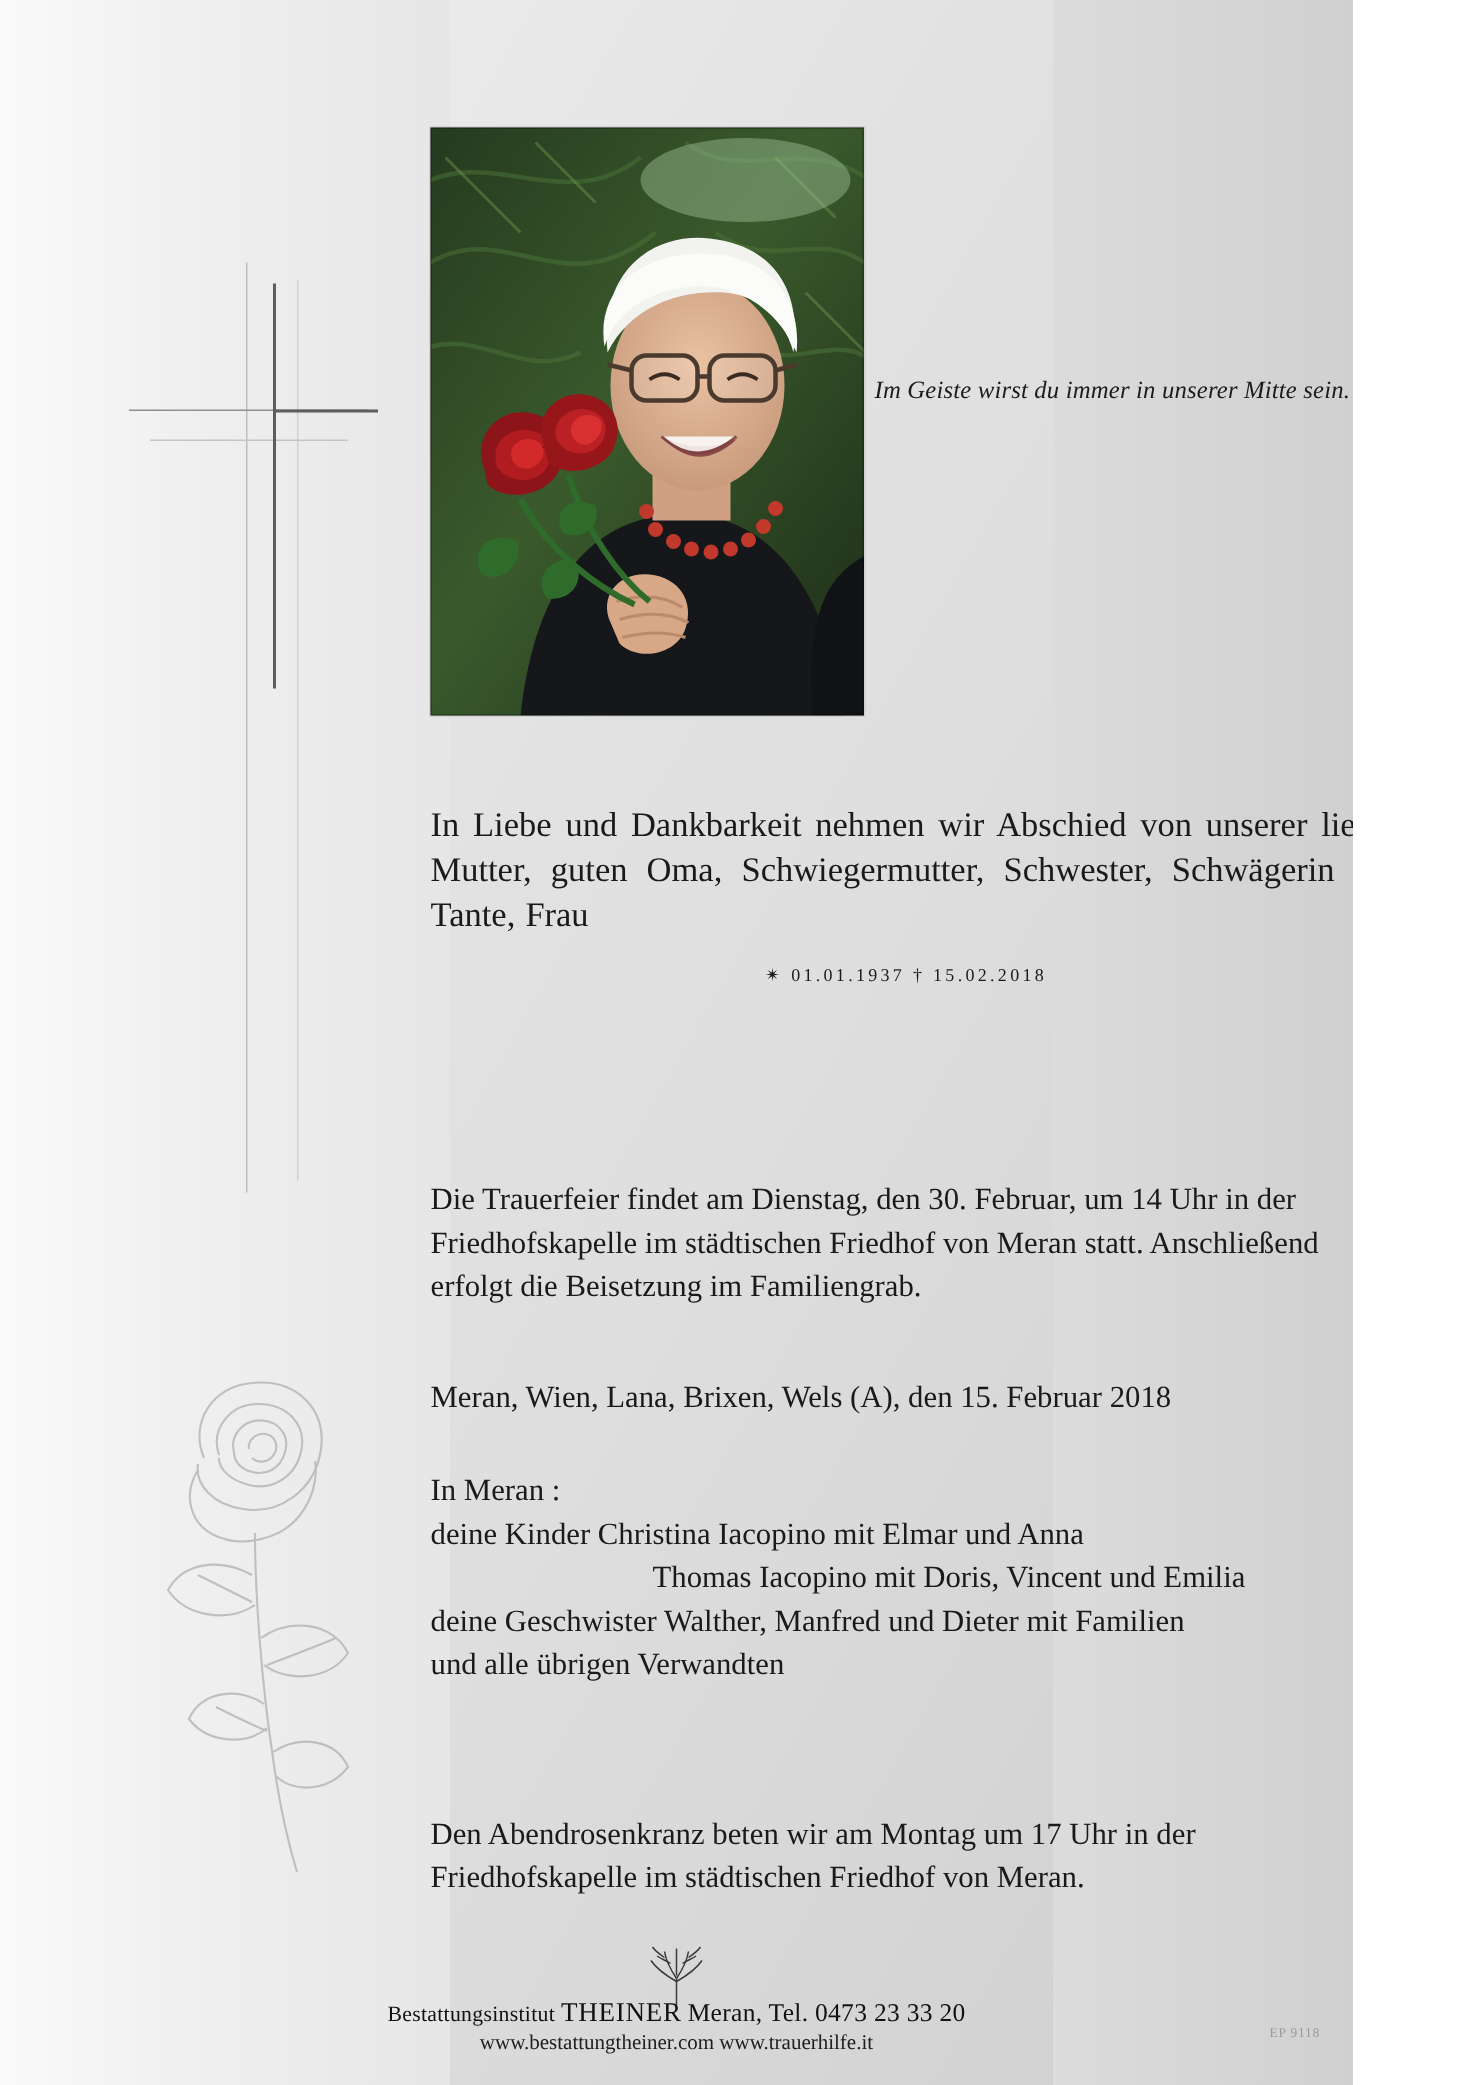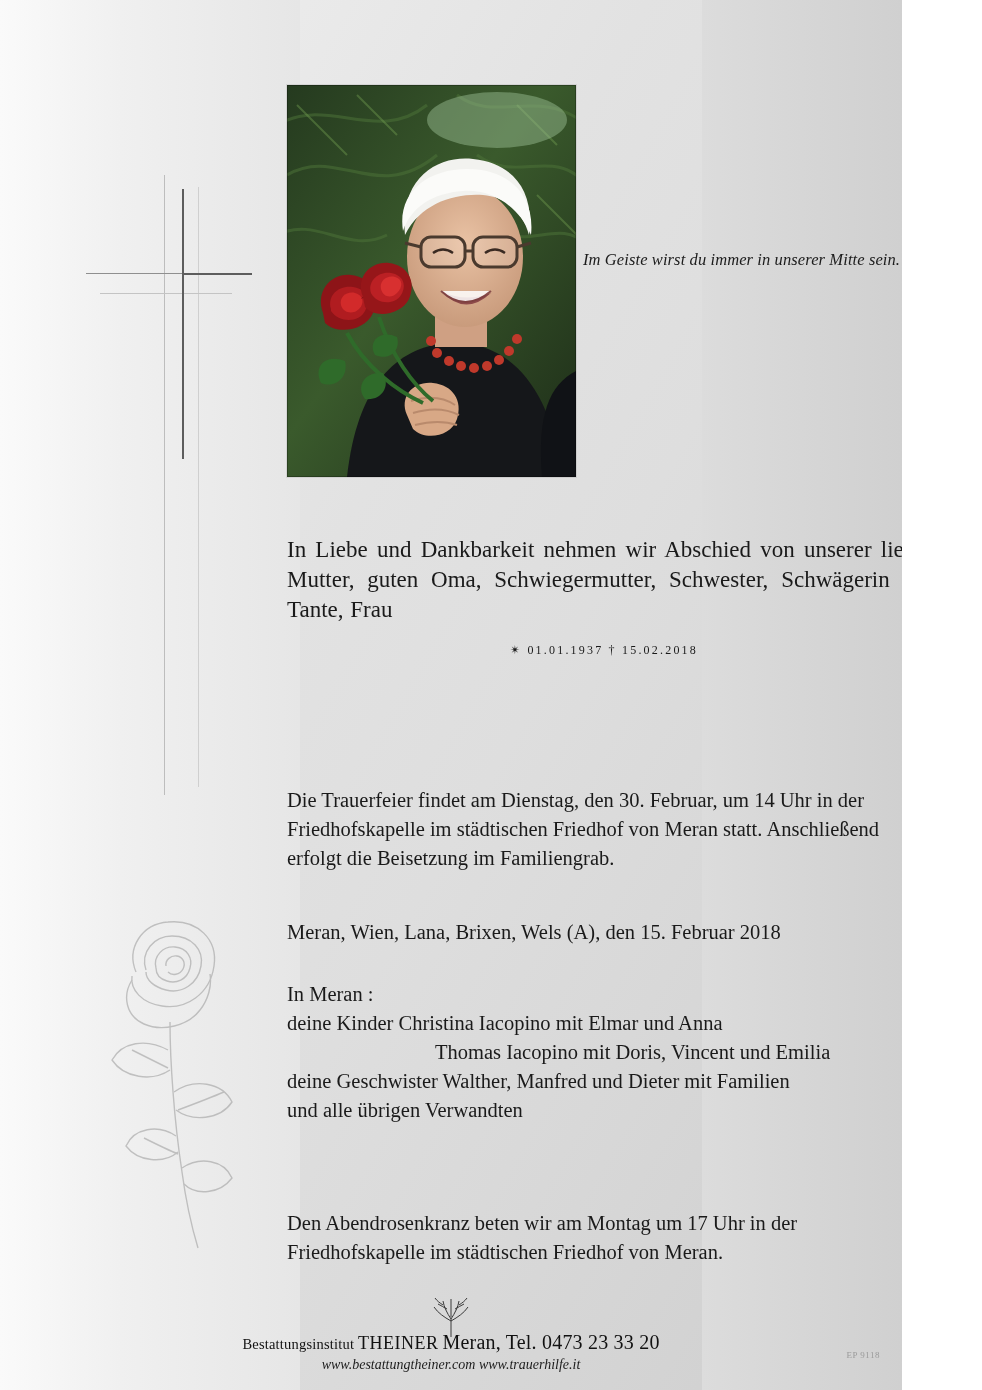--- a/index.html
+++ b/index.html
@@ -182,26 +182,25 @@
   .footer-line1 {
     font-size: 15px;
     letter-spacing: .2px;
     color: #111;
   }
   .footer-line1 .inst { font-size: 14.5px; }
   .footer-line1 .brand {
     font-size: 18px;
     letter-spacing: .5px;
   }
-  .footer-line1 .city { font-size: 20px; }
+  .footer-line1 .city { font-size: 17px; }
   .footer-line2 {
     margin-top: 3px;
     font-size: 14px;
     color: #1d1d1d;
-    font-style: italic;
   }
   .code {
     position: absolute;
     right: 22px;
     top: 1350px;
     font-size: 9px;
     color: #9a9a9a;
     letter-spacing: .5px;
   }
 </style>

